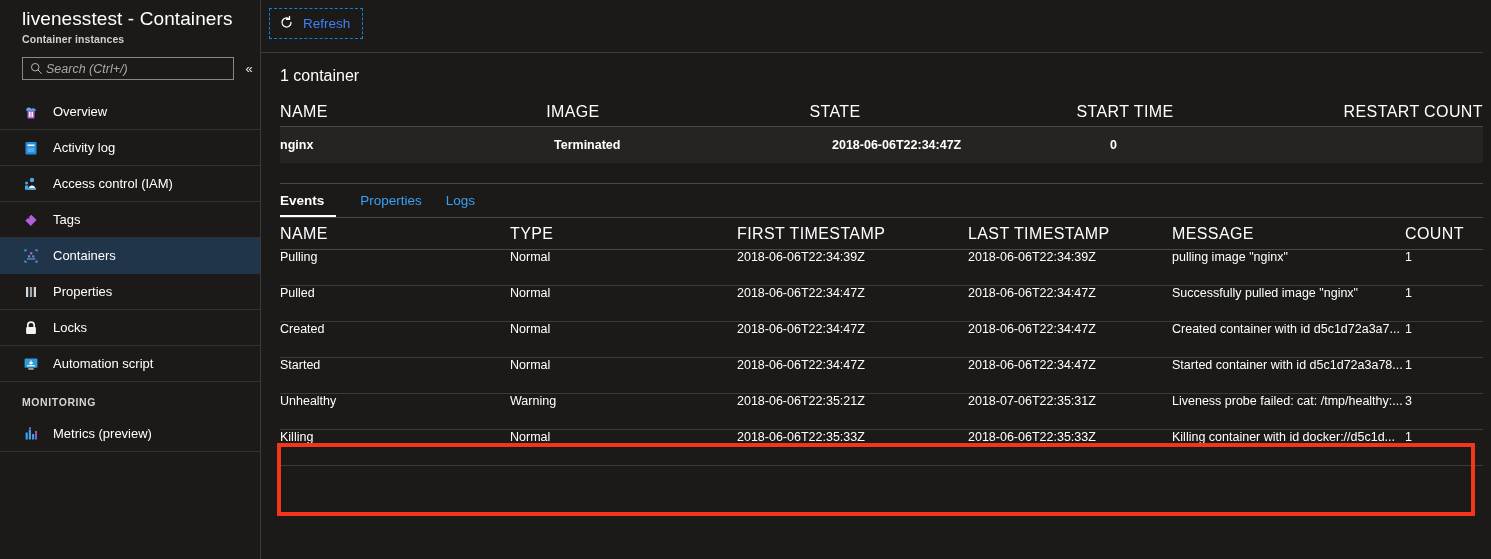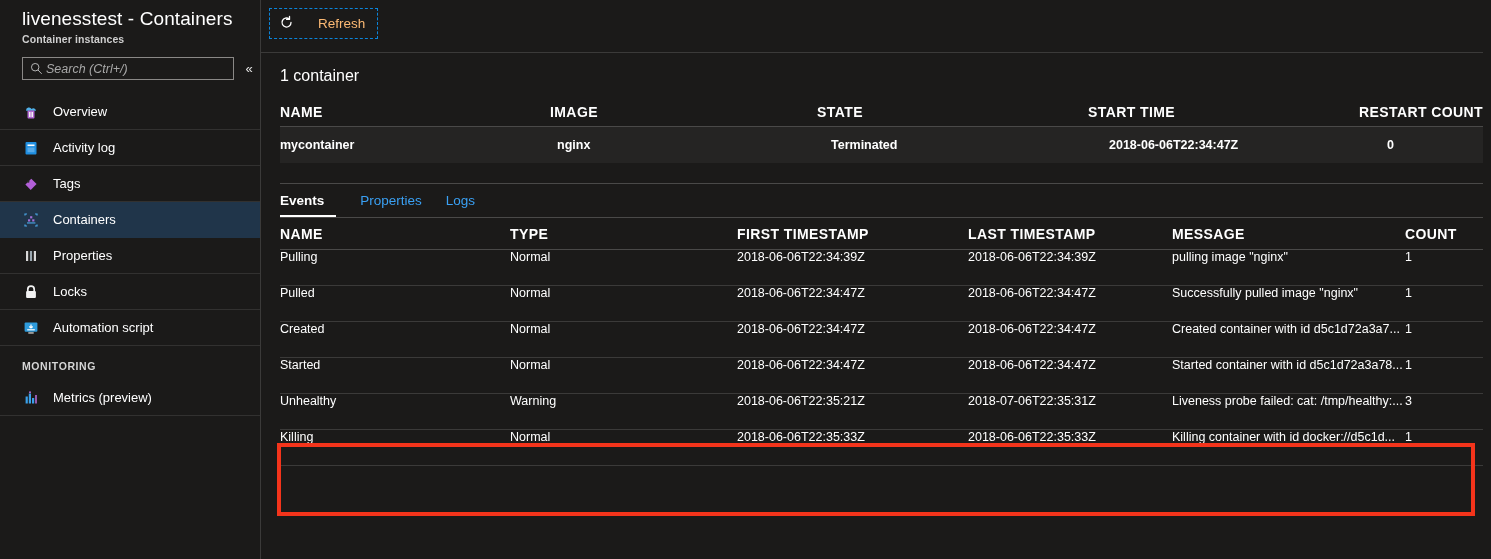--- a/index.html
+++ b/index.html
@@ -77,25 +77,25 @@
     display: inline-flex; align-items: center; justify-content: center;
     flex: 0 0 18px;
   }
   .nav-label { font-size: 13px; color: #ffffff; white-space: nowrap; }
 
   
   .main { flex: 1; position: relative; background: #1b1a19; min-width: 0; }
 
   .toolbar { padding: 8px 0 0 8px; height: 46px; }
   .refresh-btn {
-    display: inline-flex; align-items: center; gap: 24px;
+    display: inline-flex; align-items: center; gap: 9px;
     height: 31px; padding: 0 12px 0 9px;
     border: 1px dashed #0b84d9;
     background: transparent;
-    color: #fdba74; font-size: 13.5px;
+    color: #3b82f6; font-size: 13.5px;
     font-family: "Liberation Sans", sans-serif;
     cursor: pointer;
   }
   .toolbar-sep {
     height: 1px; background: #3b3a39; margin: 6px 8px 0 0;
   }
 
   .count-title {
     font-size: 16px; color: #ffffff; font-weight: 400;
     padding: 14px 0 0 19px;
@@ -105,21 +105,21 @@
   .tbl { width: 100%; padding: 0 8px 0 19px; }
   .hdr-row, .body-row {
     display: flex; align-items: center;
     width: 100%;
   }
   .hdr-row {
     height: 30px; border-bottom: 1px solid #4a4948;
     margin-top: 12px;
   }
   .th {
-    font-size: 14px; font-weight: 700; color: #ffffff;
+    font-size: 16px; font-weight: 400; color: #ffffff;
     letter-spacing: .4px; white-space: nowrap;
   }
   .container-row {
     height: 36px; background: #252423;
     font-size: 12.5px; font-weight: 700; color: #ffffff;
   }
   .td { white-space: nowrap; overflow: hidden; text-overflow: ellipsis; }
 
   
   .c-name { width: 277px; }
@@ -214,20 +214,32 @@
         <span class="nav-ico">
           <svg width="18" height="18" viewBox="0 0 18 18">
             <rect x="3.5" y="3" width="11" height="12.5" rx="1" fill="#1f8ee0"></rect>
             <rect x="5.5" y="5.5" width="7" height="1.6" fill="#ffffff"></rect>
             <rect x="5.5" y="8.6" width="7" height="4.6" fill="#ffffff" opacity=".25"></rect>
           </svg>
         </span>
         <span class="nav-label">Activity log</span>
       </div>
 
+      <div class="nav-item">
+        <span class="nav-ico">
+          <svg width="18" height="18" viewBox="0 0 18 18">
+            <circle cx="10" cy="5" r="2.2" fill="#4aa8e8"></circle>
+            <path d="M6.3 14.5c0-2.3 1.7-4 3.7-4s3.7 1.7 3.7 4z" fill="#ffffff"></path>
+            <circle cx="4.6" cy="8" r="1.5" fill="#4aa8e8"></circle>
+            <rect x="3" y="10.5" width="3.3" height="4" fill="#4aa8e8"></rect>
+            <rect x="3" y="13" width="10.7" height="1.6" fill="#4aa8e8"></rect>
+          </svg>
+        </span>
+        <span class="nav-label">Access control (IAM)</span>
+      </div>
 
       <div class="nav-item">
         <span class="nav-ico">
           <svg width="18" height="18" viewBox="0 0 18 18">
             <path d="M3.4 9.6 9.3 3.7l5.3 5.3-5.9 5.9z" fill="#b25fd8"></path>
             <circle cx="6.3" cy="6.7" r="1.15" fill="#2b2b2b"></circle>
           </svg>
         </span>
         <span class="nav-label">Tags</span>
       </div>
@@ -317,21 +329,20 @@
 
     <div class="tbl">
       <div class="hdr-row">
         <div class="th c-name">NAME</div>
         <div class="th c-image">IMAGE</div>
         <div class="th c-state">STATE</div>
         <div class="th c-start">START TIME</div>
         <div class="th c-restart">RESTART COUNT</div>
       </div>
       <div class="body-row container-row">
-        <div class="td c-name">mycontainer</div>
         <div class="td c-image">nginx</div>
         <div class="td c-state">Terminated</div>
         <div class="td c-start">2018-06-06T22:34:47Z</div>
         <div class="td c-restart">0</div>
       </div>
     </div>
 
     <div class="tabs-wrap">
       <div class="tabs-top-rule"></div>
       <div class="tabs">

